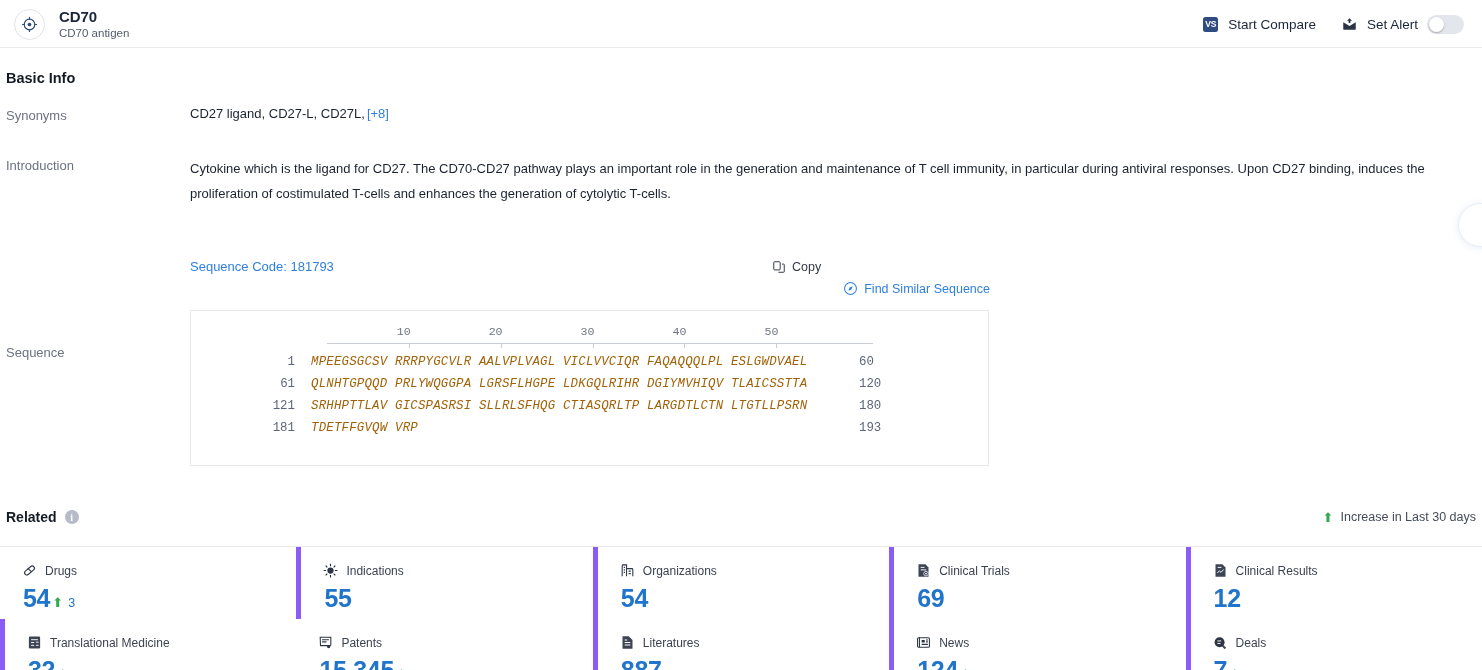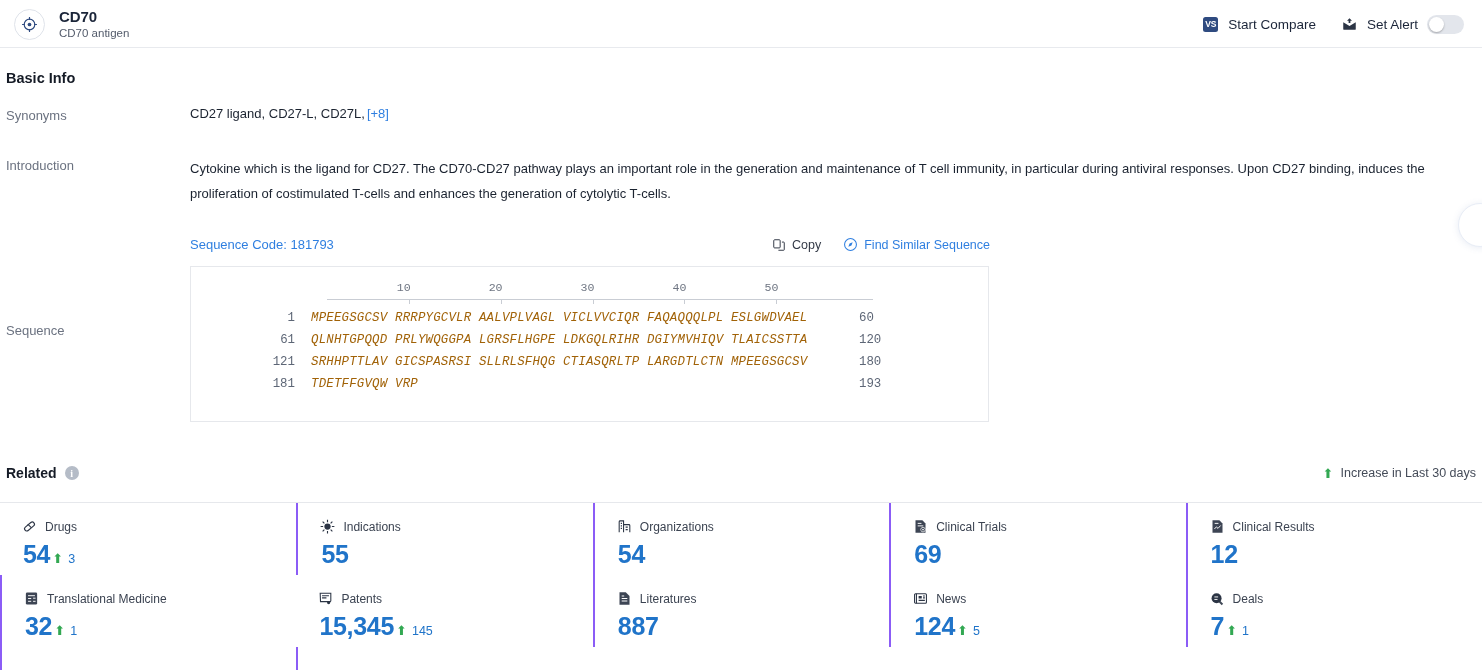--- a/index.html
+++ b/index.html
@@ -149,21 +149,21 @@
     display: flex;
     align-items: center;
     gap: 22px;
   }
   .seq-act {
     display: flex; align-items: center; gap: 6px;
     font-size: 12.5px;
     cursor: pointer;
   }
   .seq-act.copy { color: #333a47; }
-  .seq-act.similar { color: #2f7fe0; }
+  .seq-act.similar { color: #2f7fe0; margin-top: 44px; }
 
   .seq-box {
     margin-top: 14px;
     border: 1px solid #e6e8ec;
     background: #fff;
     width: 799px;
     height: 156px;
     padding: 14px 0 0 0;
     position: relative;
   }
@@ -273,21 +273,21 @@
   .stats-panel {
     margin-top: 18px;
     border-top: 1px solid #e6e8ec;
     border-bottom: 1px solid #e6e8ec;
     display: grid;
     grid-template-columns: repeat(5, 1fr);
     position: relative;
   }
   .stat-cell {
     padding: 16px 0 10px 22px;
-    border-left: 2px solid #8b5cf6;
+    border-left: 5px solid #8b5cf6;
     height: 72px;
     cursor: pointer;
   }
   .stat-cell:nth-child(6n+1) { border-left: none; }
   .stat-cell.empty { cursor: default; }
   .stat-head {
     display: flex; align-items: center; gap: 8px;
     font-size: 12px;
     color: #3b4351;
   }
@@ -432,21 +432,21 @@
               <div class="seq-residues">MPEEGSGCSV RRRPYGCVLR AALVPLVAGL VICLVVCIQR FAQAQQQLPL ESLGWDVAEL</div>
               <div class="seq-end">60</div>
             </div>
             <div class="seq-line">
               <div class="seq-start">61</div>
               <div class="seq-residues">QLNHTGPQQD PRLYWQGGPA LGRSFLHGPE LDKGQLRIHR DGIYMVHIQV TLAICSSTTA</div>
               <div class="seq-end">120</div>
             </div>
             <div class="seq-line">
               <div class="seq-start">121</div>
-              <div class="seq-residues">SRHHPTTLAV GICSPASRSI SLLRLSFHQG CTIASQRLTP LARGDTLCTN MPEEGSGCSV</div>
+              <div class="seq-residues">SRHHPTTLAV GICSPASRSI SLLRLSFHQG CTIASQRLTP LARGDTLCTN LTGTLLPSRN</div>
               <div class="seq-end">180</div>
             </div>
             <div class="seq-line">
               <div class="seq-start">181</div>
               <div class="seq-residues">TDETFFGVQW VRP</div>
               <div class="seq-end">193</div>
             </div>
           </div>
       </div>
     </div>

